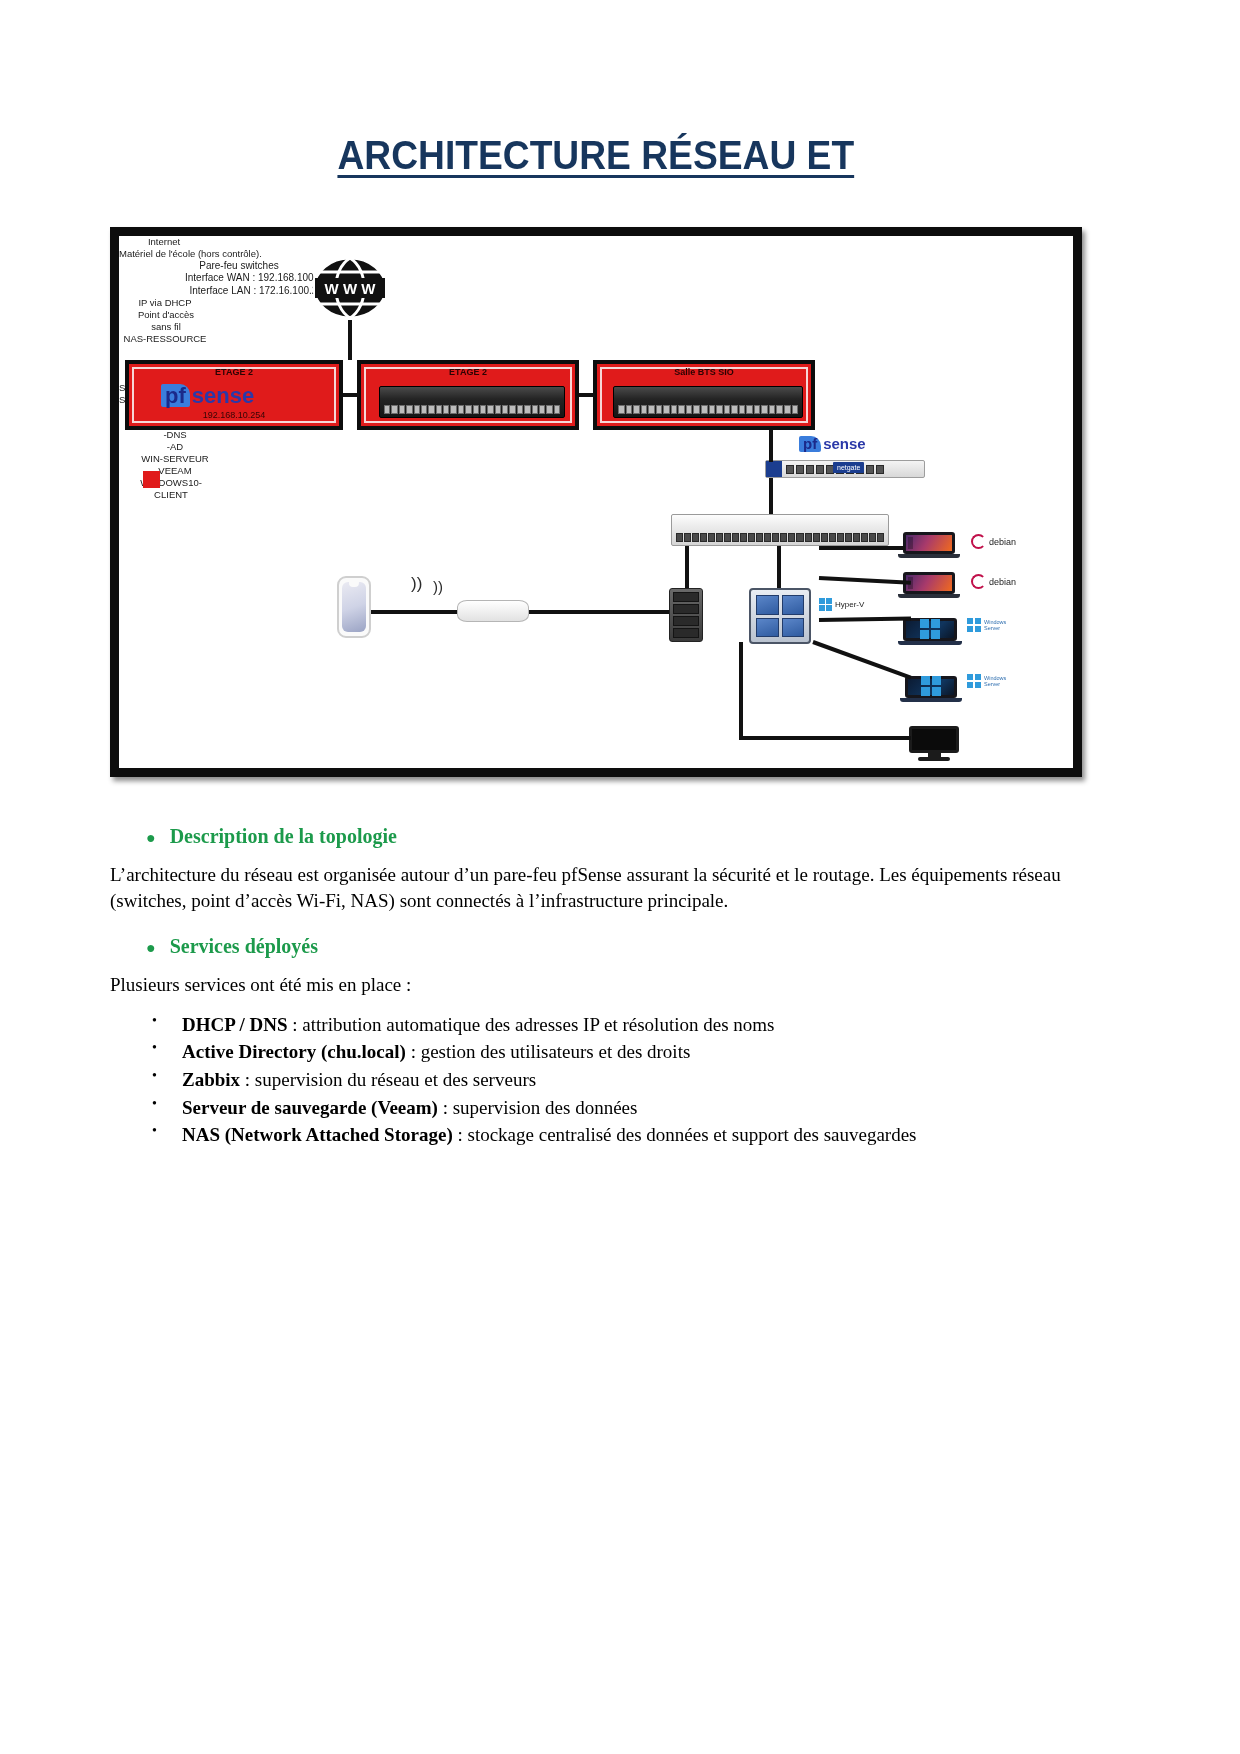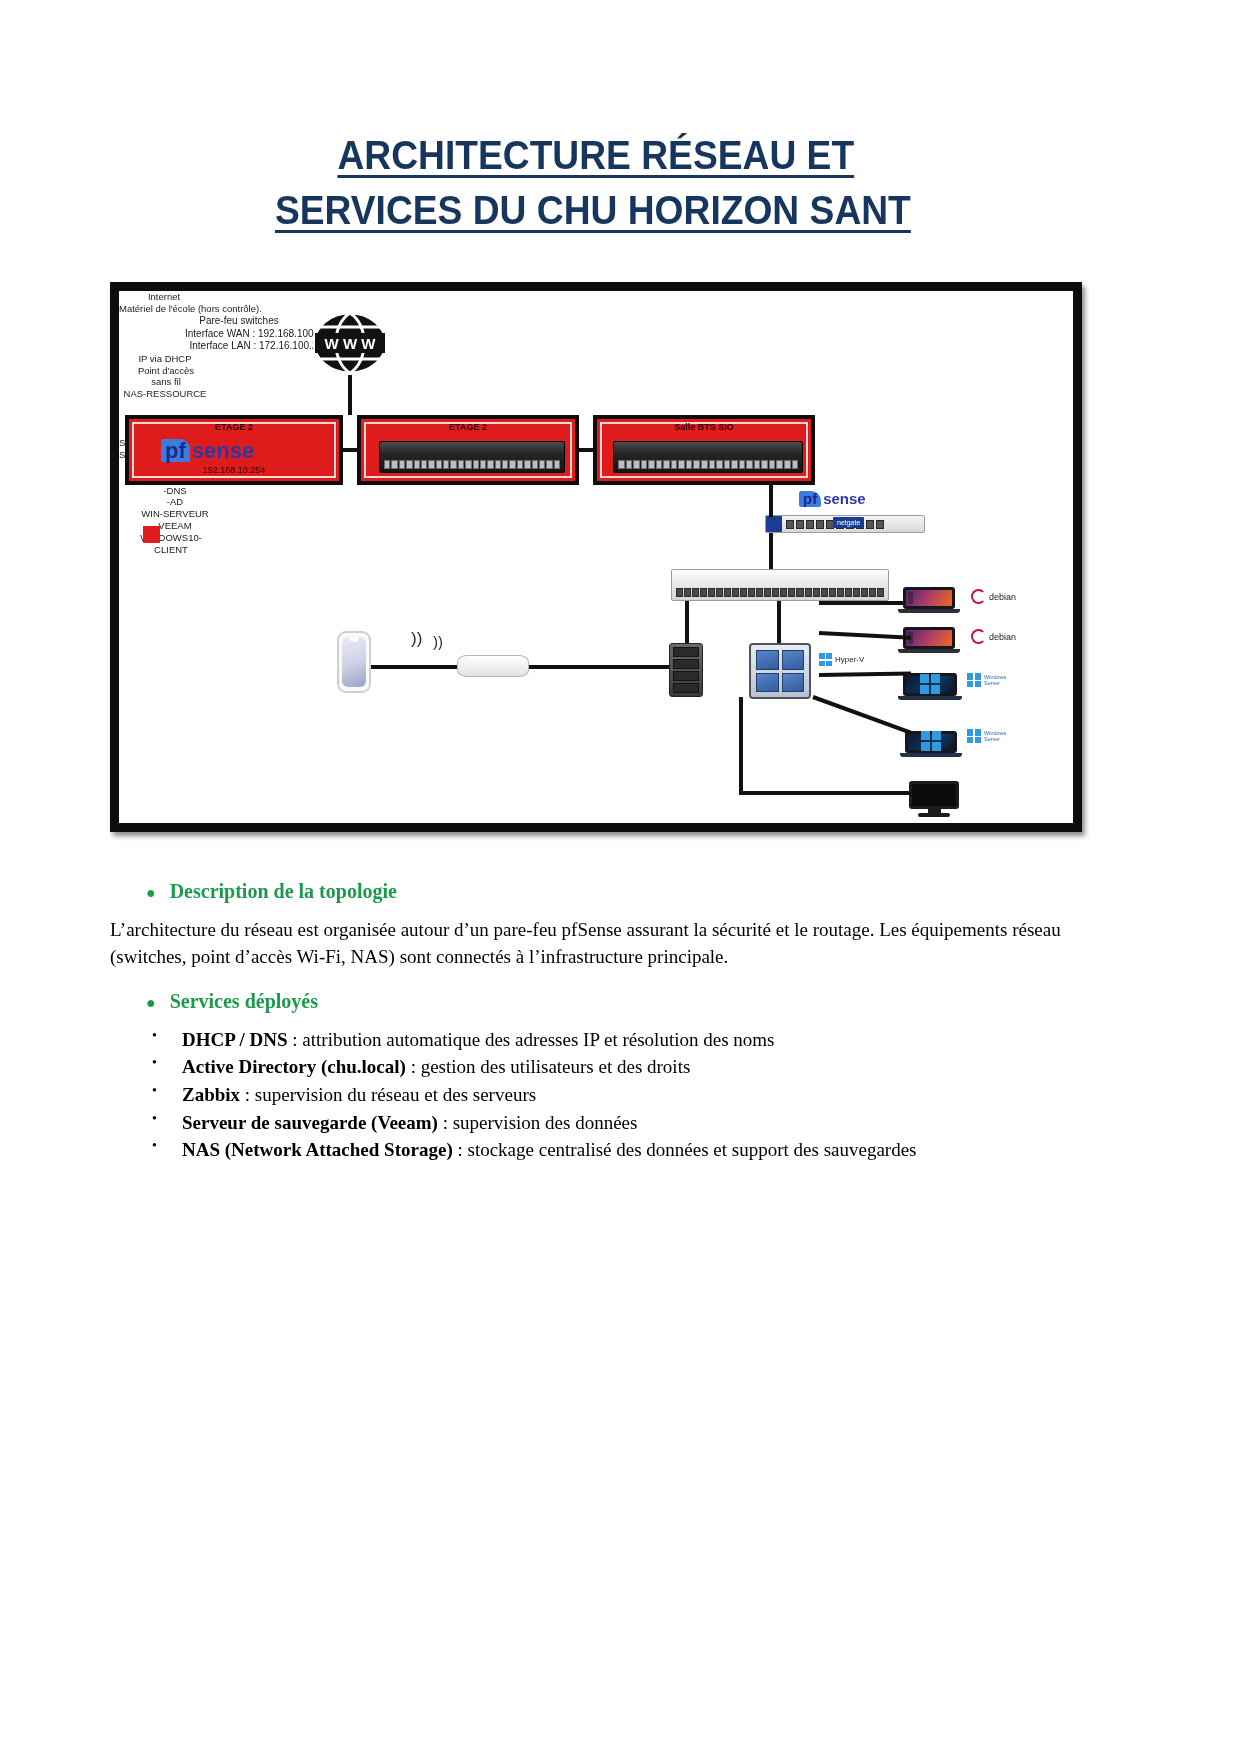--- a/index.html
+++ b/index.html
@@ -475,21 +475,20 @@
   }
   ul.svc li b { font-weight: bold; }
 </style>
 </head>
 <body>
 
 <div class="page">
 
   <div class="title-block">
     <div class="title-line"><span class="u">ARCHITECTURE RÉSEAU ET</span></div>
-    <div class="title-line second"><span class="u">SERVICES DU CHU HORIZON SANT</span></div>
   </div>
 
   <div class="diagram-wrap">
 
     <div class="dg-label" style="left:186px; top:6px; width:90px;">Internet</div>
     <div class="globe" style="left:192px; top:20px;">
       <svg width="78" height="64" viewBox="0 0 78 64">
         <ellipse cx="39" cy="32" rx="36" ry="30" fill="#111"></ellipse>
         <ellipse cx="39" cy="32" rx="36" ry="30" fill="none" stroke="#fff" stroke-width="3"></ellipse>
         <path d="M3 32 h72" stroke="#fff" stroke-width="4" fill="none"></path>
@@ -787,20 +786,21 @@
     </div>
 
     <p class="para">L’architecture du réseau est organisée autour d’un pare-feu pfSense assurant la sécurité et le routage. Les équipements réseau (switches, point d’accès Wi-Fi, NAS) sont connectés à l’infrastructure principale.</p>
 
 
     <div class="bullet-head">
       <span class="dot">●</span>
       <span class="htext">Services déployés</span>
     </div>
 
+    <p class="para">Plusieurs services ont été mis en place :</p>
 
     <ul class="svc">
       <li><b>DHCP / DNS</b><span> : attribution automatique des adresses IP et résolution des noms</span></li>
       <li><b>Active Directory (chu.local)</b><span> : gestion des utilisateurs et des droits</span></li>
       <li><b>Zabbix</b><span> : supervision du réseau et des serveurs</span></li>
       <li><b>Serveur de sauvegarde (Veeam)</b><span> : supervision des données</span></li>
       <li><b>NAS (Network Attached Storage)</b><span> : stockage centralisé des données et support des sauvegardes</span></li>
     </ul>
 
   </div>

